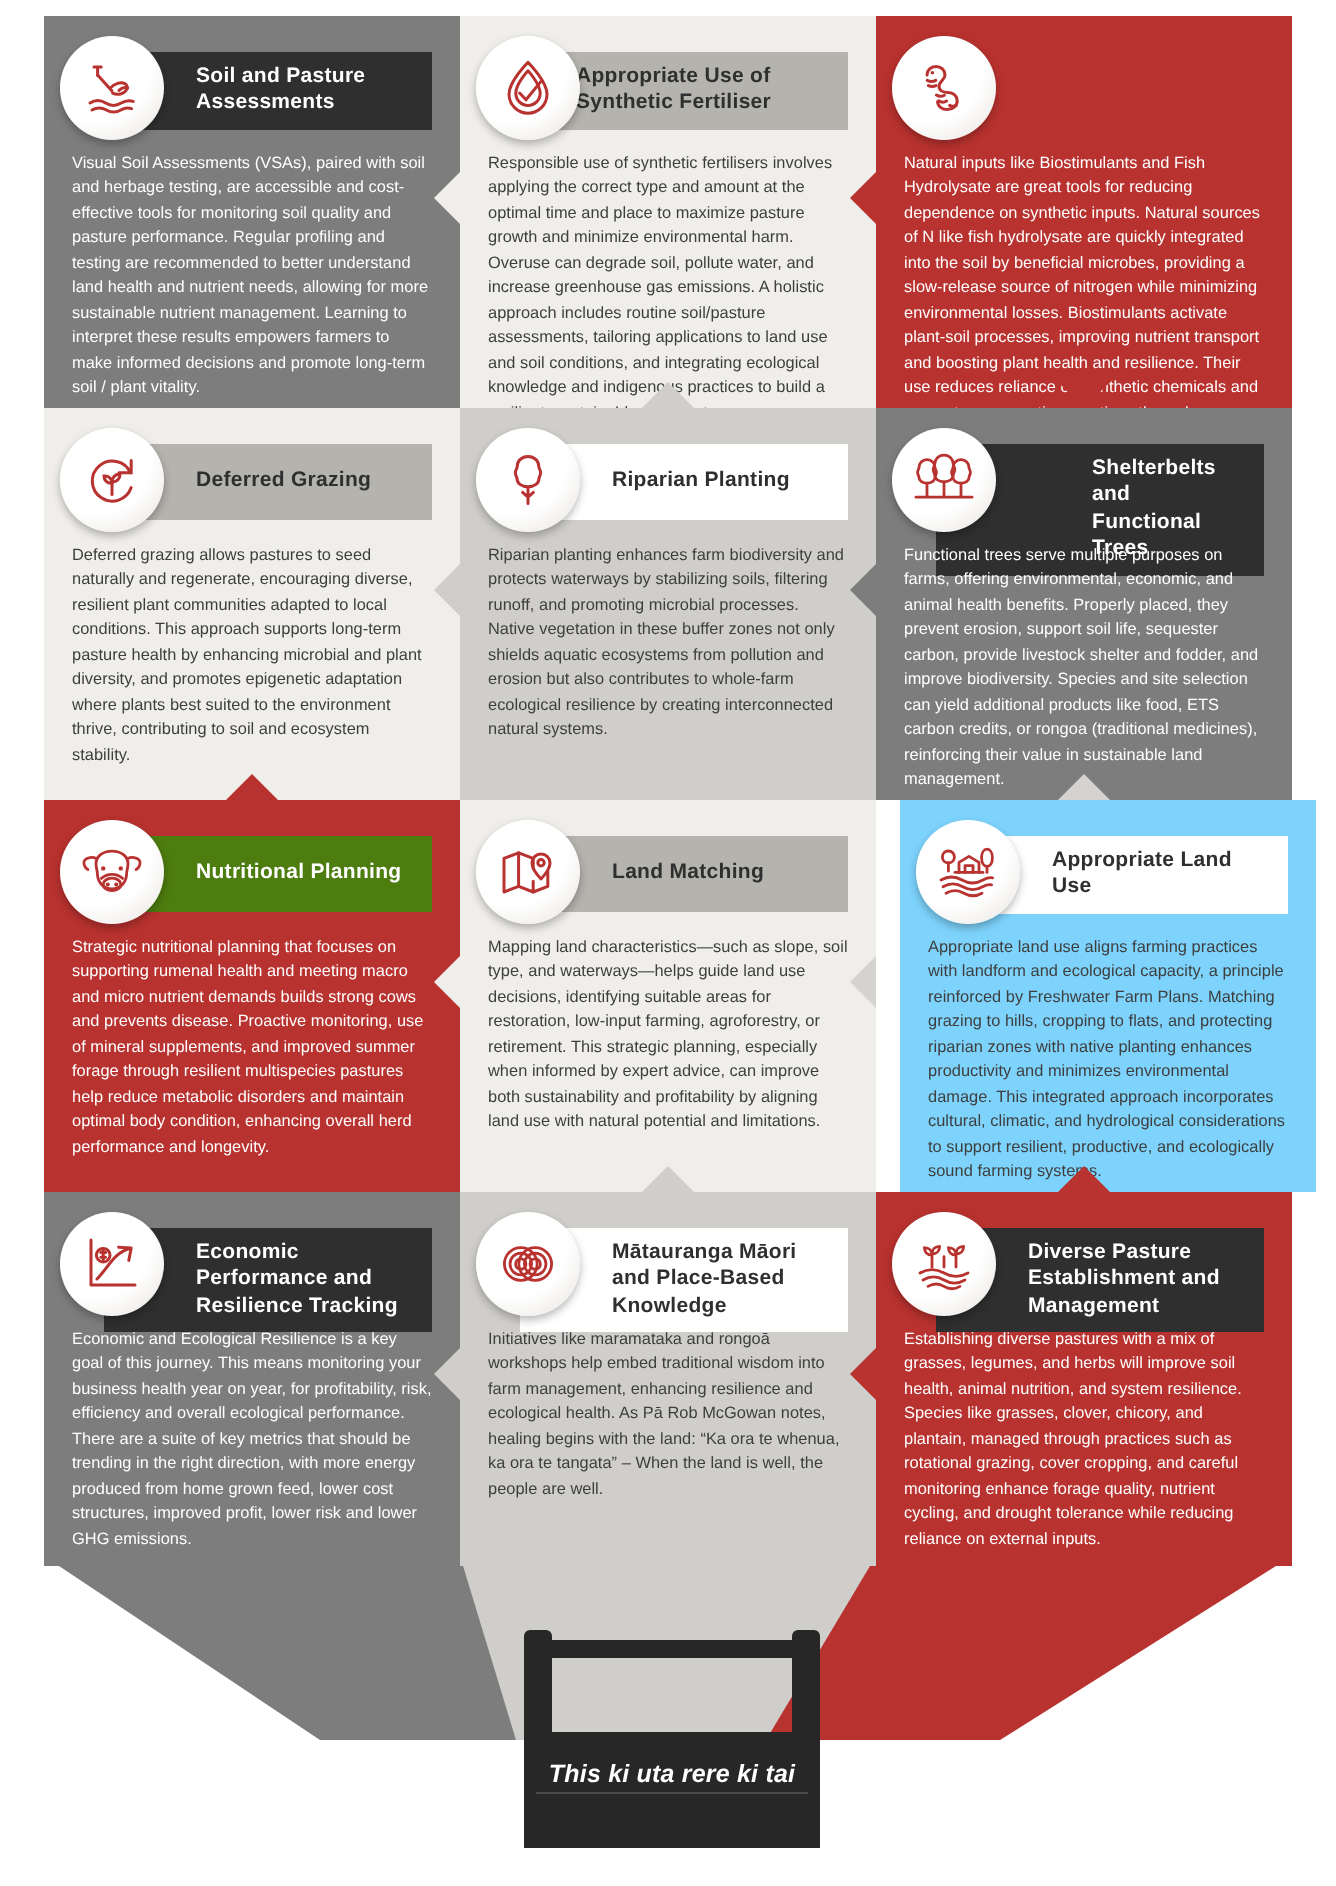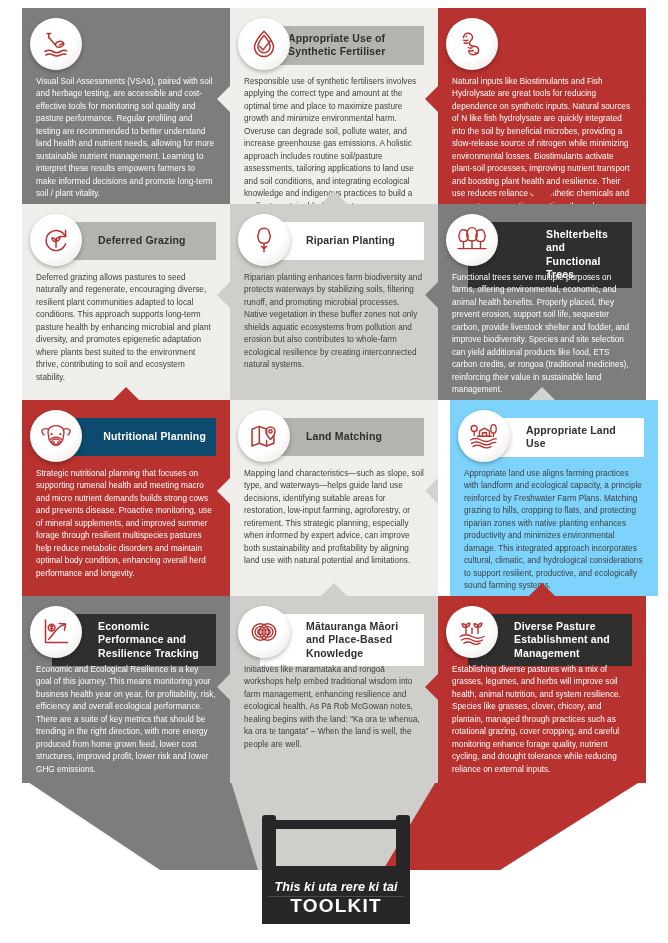--- a/index.html
+++ b/index.html
@@ -80,20 +80,23 @@
         <div class="badge">
           <svg width="32" height="32" viewBox="0 0 32 32" fill="none" stroke="#b8322f" stroke-width="1.5" stroke-linecap="round">
     <path d="M7 5.5h3.6M8.8 5.5v4.2"></path>
             <path d="M8.8 9.5 L16 17.5"></path>
     <path d="M15 16.2c2.2-2.6 5.4-3.4 7.6-2.3 1 .5 1.3 1.8.7 2.9-1.2 2.2-4.4 3-7 1.8"></path>
     <path d="M19.5 17.2c1.3-1.2 3-1.7 4.3-1.1"></path>
     <path d="M5 23.5c2.6-1.6 5.2-1.6 7.8 0 2.6 1.6 5.2 1.6 7.8 0 2-1.2 4-1.5 6-.8"></path>
     <path d="M6 27c2.4-1.4 4.8-1.4 7.2 0 2.4 1.4 4.8 1.4 7.2 0 1.8-1.1 3.6-1.3 5.4-.7"></path>
   </svg>
         </div>
+        <div class="titlebar" style="background: rgb(47, 47, 47);">
+          <span class="t-text" style="color: rgb(255, 255, 255);">Soil and Pasture Assessments</span>
+        </div>
         <div class="body" style="color: rgb(255, 255, 255);">Visual Soil Assessments (VSAs), paired with soil and herbage testing, are accessible and cost-effective tools for monitoring soil quality and pasture performance. Regular profiling and testing are recommended to better understand land health and nutrient needs, allowing for more sustainable nutrient management. Learning to interpret these results empowers farmers to make informed decisions and promote long-term soil / plant vitality.</div>
       </div>
       <div class="cell" style="left: 208px; top: 0px; width: 208px; height: 196px; background: rgb(239, 238, 234);">
         <div class="badge">
           <svg width="32" height="32" viewBox="0 0 32 32" fill="none" stroke="#b8322f" stroke-width="1.5" stroke-linecap="round" stroke-linejoin="round">
     <path d="M16 3.2C16 3.2 6.5 12.6 6.5 19.1A9.5 9.5 0 0 0 25.5 19.1C25.5 12.6 16 3.2 16 3.2Z"></path>
     <path d="M16 7.4C16 7.4 9.9 13.9 9.9 18.6a6.1 6.1 0 0 0 12.2 0C22.1 13.9 16 7.4 16 7.4Z"></path>
     <path d="M11.8 18.5l3.2 3.4 7.4-9.1"></path>
   </svg>
         </div>
@@ -160,21 +163,21 @@
     <path d="M9.5 9.4C7 8.3 4.5 8.6 3.4 10c-1 1.4-.3 3.6 1.6 4.8"></path>
     <path d="M24.5 9.4c2.5-1.1 5-.8 6.1.6 1 1.4.3 3.6-1.6 4.8"></path>
     <path d="M17 5.6c-4.6 0-8 2.6-8 6.3 0 2.1.7 3.3.7 5 0 4.1 3.1 7.6 7.3 7.6s7.3-3.5 7.3-7.6c0-1.7.7-2.9.7-5 0-3.7-3.4-6.3-8-6.3Z"></path>
     <path d="M11.7 19.2c1.5-1.3 3.3-2 5.3-2s3.8.7 5.3 2"></path>
     <ellipse cx="17" cy="22.2" rx="4.4" ry="3.1"></ellipse>
     <path d="M14.9 22.2h.02M19.1 22.2h.02" stroke-width="2"></path>
     <circle cx="12.6" cy="14.2" r="1.1" fill="#b8322f" stroke="none"></circle>
     <circle cx="21.4" cy="14.2" r="1.1" fill="#b8322f" stroke="none"></circle>
   </svg>
         </div>
-        <div class="titlebar" style="background: #0c4a6e; justify-content: flex-end;">
+        <div class="titlebar" style="background: #4d7c0f;">
           <span class="t-text" style="color: rgb(255, 255, 255);">Nutritional Planning</span>
         </div>
         <div class="body" style="color: rgb(255, 255, 255);">Strategic nutritional planning that focuses on supporting rumenal health and meeting macro and micro nutrient demands builds strong cows and prevents disease. Proactive monitoring, use of mineral supplements, and improved summer forage through resilient multispecies pastures help reduce metabolic disorders and maintain optimal body condition, enhancing overall herd performance and longevity.</div>
       </div>
       <div class="cell" style="left: 208px; top: 392px; width: 208px; height: 196px; background: rgb(239, 238, 234);">
         <div class="badge">
           <svg width="32" height="32" viewBox="0 0 32 32" fill="none" stroke="#b8322f" stroke-width="1.5" stroke-linecap="round" stroke-linejoin="round">
     <path d="M4 9.2 11.3 6.4v16.8L4 26V9.2Z"></path>
     <path d="M11.3 6.4 18.6 9.2v5"></path>
     <path d="M11.3 23.2 18.6 26v-5.4"></path>
@@ -278,16 +281,15 @@
 
   <div id="toolbox">
     <div class="tb-nub-l"></div>
     <div class="tb-nub-r"></div>
     <div class="tb-bar"></div>
     <div class="tb-hand-l"></div>
     <div class="tb-hand-r"></div>
     <div class="tb-body"></div>
     <div class="tb-sep"></div>
     <div class="tb-line1">This ki uta rere ki tai</div>
-    <div class="tb-line2">TOOLKIT</div>
   </div>
 
 </div>
 
 </body></html>

